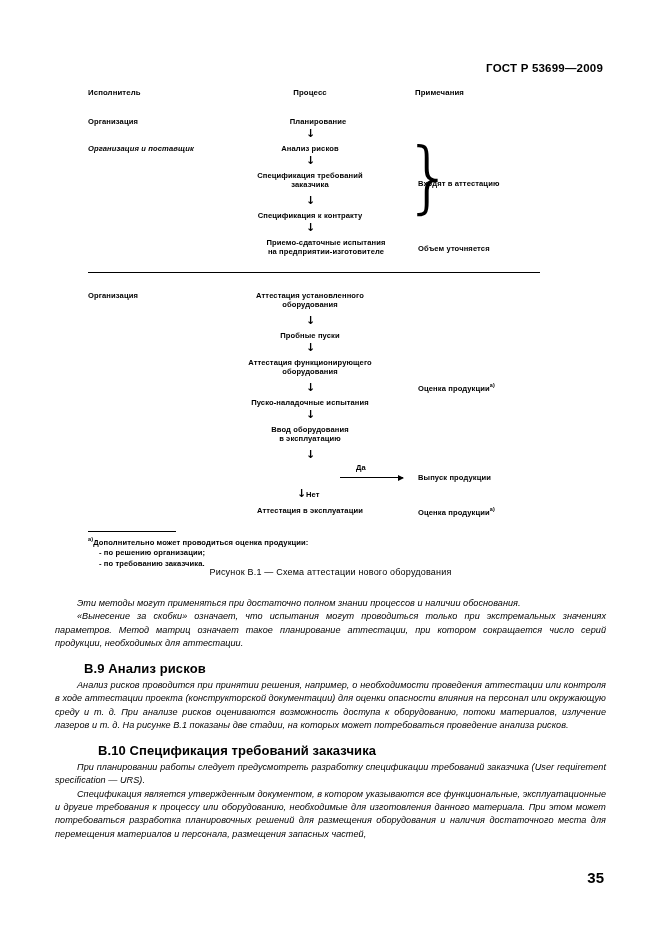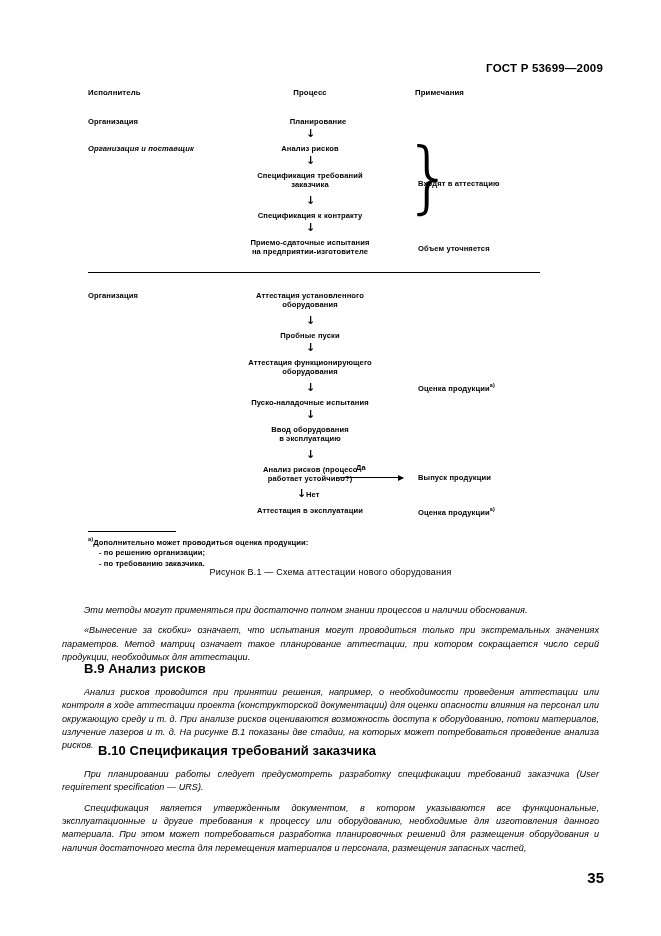--- a/index.html
+++ b/index.html
@@ -135,21 +135,21 @@
     position: absolute;
     left: 55px;
     width: 551px;
     font-size: 9.1px;
     line-height: 13.35px;
     text-align: justify;
     font-style: italic;
     letter-spacing: 0.05px;
   }
   .body-text p {
-    margin: 7px;
+    margin: 0;
     text-indent: 22px;
   }
 
   .sec-heading {
     position: absolute;
     left: 84px;
     font-size: 13px;
     font-weight: bold;
     font-style: normal;
     letter-spacing: 0.1px;
@@ -183,21 +183,21 @@
   <div class="fig-label" style="left:230px; top:56px; width:160px; white-space:pre-line;">Анализ рисков</div>
   <div class="v-arrow" style="left:306px; top:67px;">↓</div>
 
   <div class="fig-label" style="left:230px; top:83px; width:160px; white-space:pre-line;">Спецификация требований
 заказчика</div>
   <div class="v-arrow" style="left:306px; top:107px;">↓</div>
 
   <div class="fig-label" style="left:230px; top:123px; width:160px; white-space:pre-line;">Спецификация к контракту</div>
   <div class="v-arrow" style="left:306px; top:134px;">↓</div>
 
-  <div class="fig-label" style="left:210px; top:150px; width:200px; white-space:pre-line;">Приемо-сдаточные испытания
+  <div class="fig-label" style="left:226px; top:150px; width:200px; white-space:pre-line;">Приемо-сдаточные испытания
 на предприятии-изготовителе</div>
 
   <div class="brace" style="left:404px; top:50px; font-size:78px;">}</div>
   <div class="fig-label left-al" style="left:418px; top:91px; width:150px;">Входят в аттестацию</div>
   <div class="fig-label left-al" style="left:418px; top:156px; width:150px;">Объем уточняется</div>
 
   <div class="fig-rule" style="left:88px; top:184px; width:452px;"></div>
 
   <div class="fig-label left-al" style="left:88px; top:203px; width:170px;">Организация</div>
 
@@ -212,22 +212,20 @@
 оборудования</div>
   <div class="v-arrow" style="left:306px; top:294px;">↓</div>
 
   <div class="fig-label" style="left:220px; top:310px; width:180px; white-space:pre-line;">Пуско-наладочные испытания</div>
   <div class="v-arrow" style="left:306px; top:321px;">↓</div>
 
   <div class="fig-label" style="left:230px; top:337px; width:160px; white-space:pre-line;">Ввод оборудования
 в эксплуатацию</div>
   <div class="v-arrow" style="left:306px; top:361px;">↓</div>
 
-  <div class="fig-label" style="left:215px; top:377px; width:190px; white-space:pre-line;">Анализ рисков (процесс
-работает устойчиво?)</div>
 
   <div class="fig-label" style="left:346px; top:375px; width:30px;">Да</div>
   <div class="h-arrow" style="left:340px; top:389px; width:63px;"></div>
   <div class="fig-label left-al" style="left:418px; top:385px; width:150px;">Выпуск продукции</div>
 
   <div class="v-arrow" style="left:297px; top:400px;">↓</div>
   <div class="fig-label left-al" style="left:306px; top:402px; width:40px;">Нет</div>
 
   <div class="fig-label" style="left:220px; top:418px; width:180px;">Аттестация в эксплуатации</div>
 

